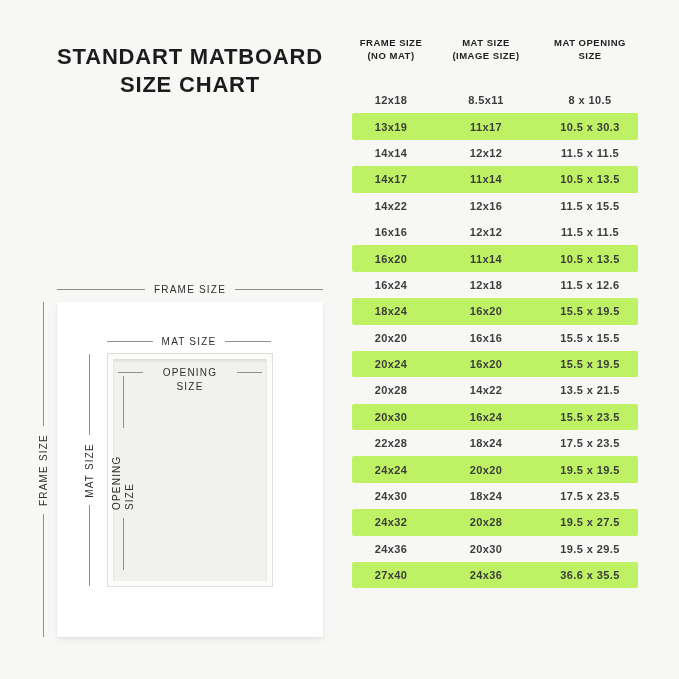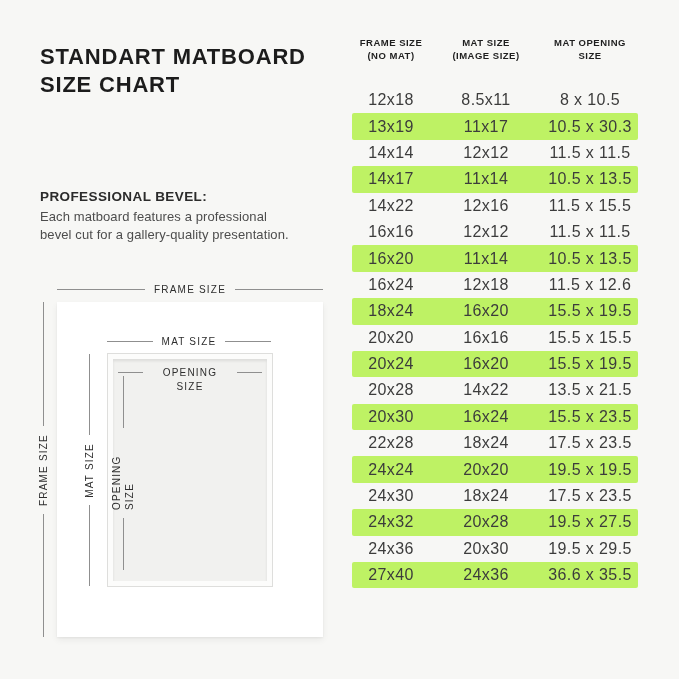--- a/index.html
+++ b/index.html
@@ -5,21 +5,21 @@
   html,body{margin:0;padding:0;}
   .canvas{
     position:relative; width:679px; height:679px; overflow:hidden;
     background:#f7f7f5; font-family:"Liberation Sans", sans-serif;
     color:#2e2e2e;
   }
   
   .page-title{
     position:absolute; left:40px; top:28px; width:300px;
     font-size:22px; font-weight:700; letter-spacing:0.8px; line-height:28px;
-    color:#1c1c1c; white-space:pre-line;
+    color:#1c1c1c; white-space:pre-line;text-align:center;
   }
   .sec{position:absolute; left:40px; width:305px;}
   .sec-head{font-size:13.5px; font-weight:700; letter-spacing:0.4px; color:#2b2b2b; margin-bottom:4px;}
   .sec-body{font-size:13px; color:#4d4d4d; line-height:17.5px; letter-spacing:0.1px; white-space:pre-line;}
   .sec1{top:121px;}
   .sec2{top:189px;}
   
   .hlabel{
     position:absolute; display:flex; align-items:center; gap:9px;
     font-size:10px; letter-spacing:1.2px; color:#2e2e2e; white-space:nowrap;
@@ -53,36 +53,31 @@
   .opening-v{left:109px; top:376px; width:28px; height:194px;}
   .vtxt2{height:74px; white-space:normal; line-height:13px;}
   
   .size-table{position:absolute; left:352px; top:36px; width:286px;}
   .thead{display:grid; grid-template-columns:78px 112px 96px;}
   .th{text-align:center; font-size:9.5px; font-weight:700; letter-spacing:0.5px; line-height:13px; color:#1f1f1f;}
   .th span{display:block;}
   .tbody{position:absolute; left:0; top:51px; width:286px;}
   .trow{display:grid; grid-template-columns:78px 112px 96px; height:26.4px; align-items:center; border-radius:2px;}
   .trow.alt{background:#bef264;}
-  .tcell{text-align:center; font-size:16px; color:#3c3c3c; letter-spacing:0.4px;}
+  .tcell{text-align:center; font-size:11px; color:#3c3c3c; letter-spacing:0.4px;font-weight:bold;}
 </style>
 </head>
 <body>
 
 <div class="canvas">
 
   <h1 class="page-title">STANDART MATBOARD
 SIZE CHART</h1>
 
 
-  <div class="sec sec2">
-    <div class="sec-head">PROFESSIONAL BEVEL:</div>
-    <div class="sec-body">Each matboard features a professional
-bevel cut for a gallery-quality presentation.</div>
-  </div>
 
   <div>
     <div class="hlabel top-label">
       <span class="line"></span>
       <span>FRAME SIZE</span>
       <span class="line"></span>
     </div>
 
     <div class="frame-rect"></div>
 

